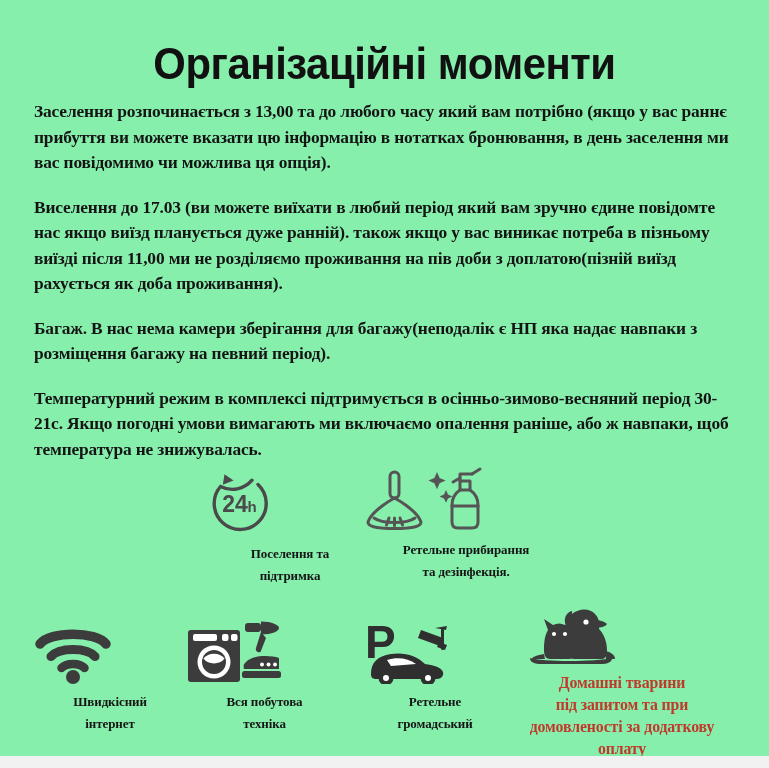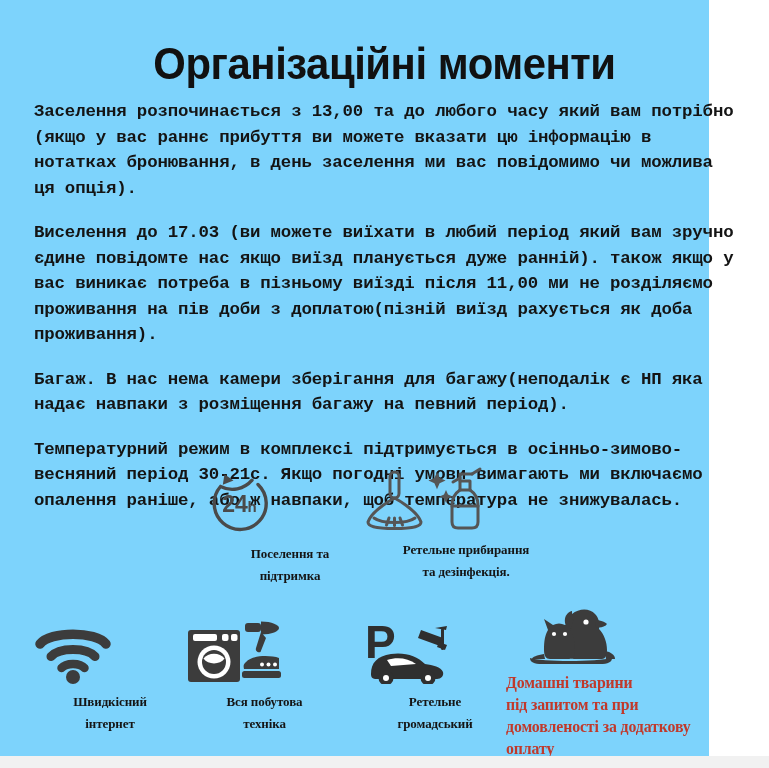--- a/index.html
+++ b/index.html
@@ -12,23 +12,23 @@
     width: 769px;
     height: 768px;
     position: relative;
     overflow: hidden;
     font-family: "Liberation Serif", "DejaVu Serif", serif;
     color: #1a1a1a;
   }
 
   #page {
     position: relative;
-    width: 709px;
+    width: 769px;
     height: 768px;
-    background: #7dd3fc;
+    background: #86efac;
   }
 
   
   .page-title {
     position: absolute;
     top: 8px;
     left: 0;
     width: 769px;
     text-align: center;
     font-family: "Liberation Sans", "DejaVu Sans", sans-serif;
@@ -43,21 +43,21 @@
   }
 
   
   .body-copy {
     position: absolute;
     left: 34px;
     top: 99px;
     width: 706px;
   }
   .para {
-    font-family: Liberation Mono, monospace;
+    font-family: Liberation Serif, serif;
     font-weight: bold;
     font-size: 17.4px;
     line-height: 25.5px;
     color: #141414;
     margin: 0 0 19px 0;
     text-align: left;
     letter-spacing: -0.15px;
   }
   .para:last-child { margin-bottom: 0; }
 
@@ -90,21 +90,21 @@
   .feat-wifi    { left: 30px;  top: 620px; width: 160px; }
   .feat-laundry { left: 182px; top: 618px; width: 165px; }
   .feat-parking { left: 355px; top: 618px; width: 160px; }
 
   
   .feat-pets {
     position: absolute;
     left: 506px;
     top: 606px;
     width: 232px;
-    text-align: left;
+    text-align: center;
   }
   .pets-icon-wrap {
     display: block;
     text-align: center;
     width: 118px;
     margin: 0 0 4px 14px;
   }
   .pets-note {
     font-family: "Liberation Serif", "DejaVu Serif", serif;
     font-weight: bold;

